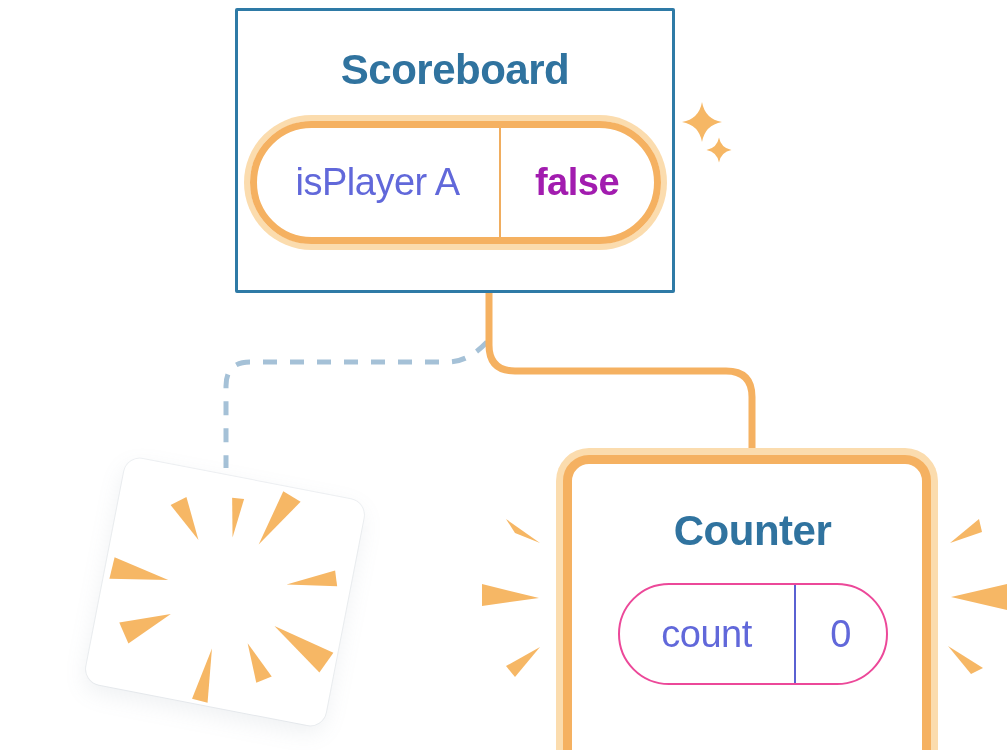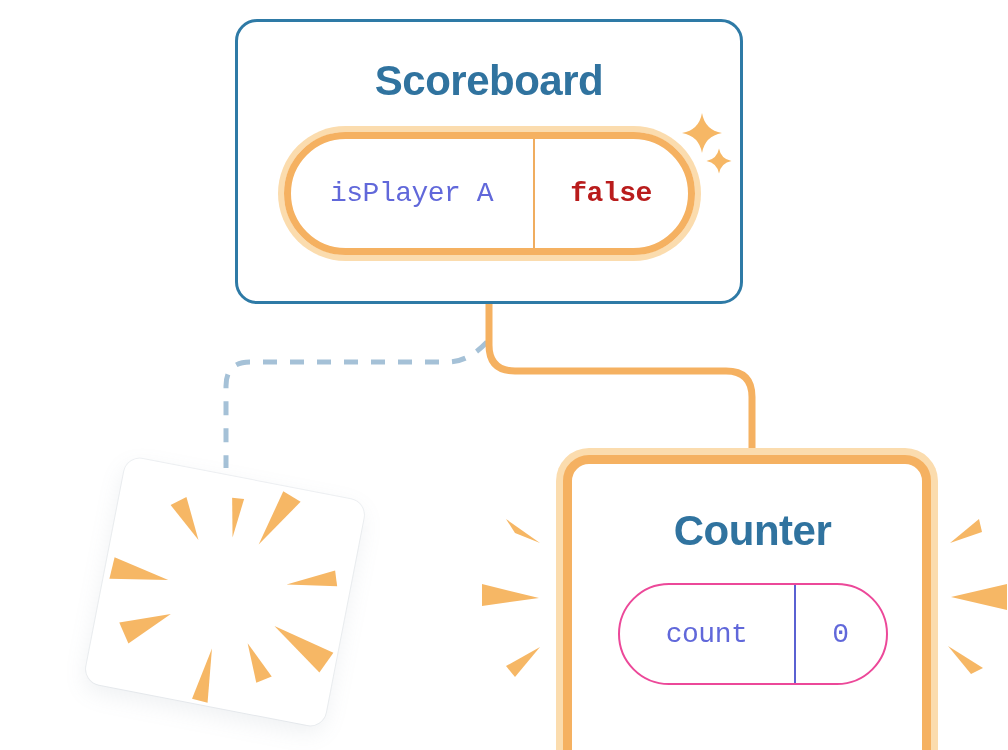--- a/index.html
+++ b/index.html
@@ -5,52 +5,52 @@
   html,body { margin:0; padding:0; background:#ffffff; }
   .canvas {
     position:relative; width:1008px; height:750px; background:#ffffff;
     overflow:hidden; font-family:"Liberation Sans", sans-serif;
   }
   svg.layer { position:absolute; left:0; top:0; }
 
   .card { position:absolute; background:#ffffff; box-sizing:border-box; }
 
   .scoreboard {
-    left:235px; top:19px; width:508px; height:285px;
-    border:3px solid #2E7AA6; border-radius:22px;
+    left:235px; top:8px; width:440px; height:285px;
+    border:3px solid #2E7AA6; border-radius:2px;
   }
   .counter {
     left:563px; top:455px; width:368px; height:320px;
     border:9px solid #F5B161; border-radius:26px;
     box-shadow:0 0 0 7px #FBDCAE;
     padding-left:11px;
   }
 
   .card-title {
     text-align:center; font-size:42px; font-weight:bold;
     color:#30739F; letter-spacing:-0.5px; line-height:50px;
   }
   .scoreboard .card-title { margin-top:34px; }
   .counter .card-title { margin-top:42px; }
 
   .pill { display:flex; align-items:stretch; box-sizing:border-box; overflow:hidden; }
   .pill-cell {
     display:flex; align-items:center; justify-content:center;
-    font-size:28px; color:#6168DA; letter-spacing:-0.5px;font-family:Liberation Mono, monospace;
+    font-size:38px; color:#6168DA; letter-spacing:-0.5px;
   }
   .pill-cell.grow { flex:1; }
 
   .pill-state {
     margin:26px auto 0; width:411px; height:123px;
     border:7px solid #F5B161; border-radius:62px;
     box-shadow:0 0 0 6px #FBDCAE;
   }
   .pill-state .cell-name { width:242px; }
   .divider-orange { width:2px; background:#F0AD5F; }
-  .value-bold { font-weight:bold; color:#b91c1c; }
+  .value-bold { font-weight:bold; color:#a21caf; }
 
   .pill-count {
     margin:27px auto 0; width:270px; height:102px;
     border:2px solid #ec4899; border-radius:51px;
   }
   .pill-count .cell-name { width:174px; }
   .divider-purple { width:2px; background:#5A61D2; }
 
   .sparkles { position:absolute; left:430px; top:84px; }
 

